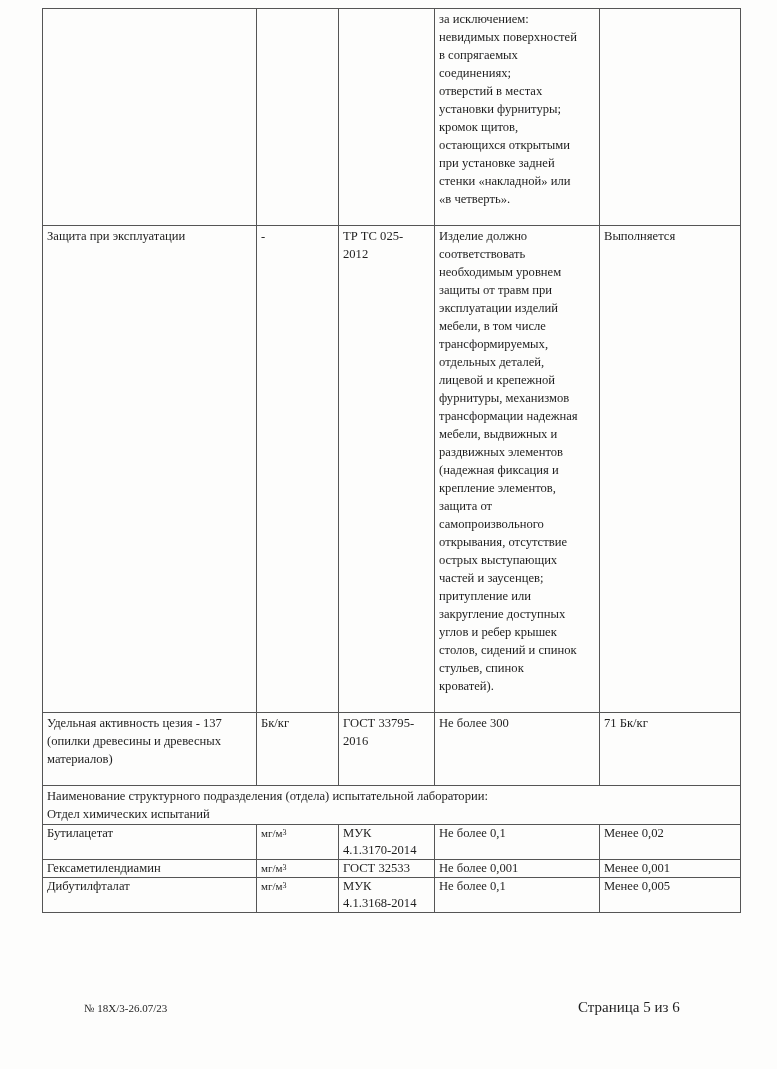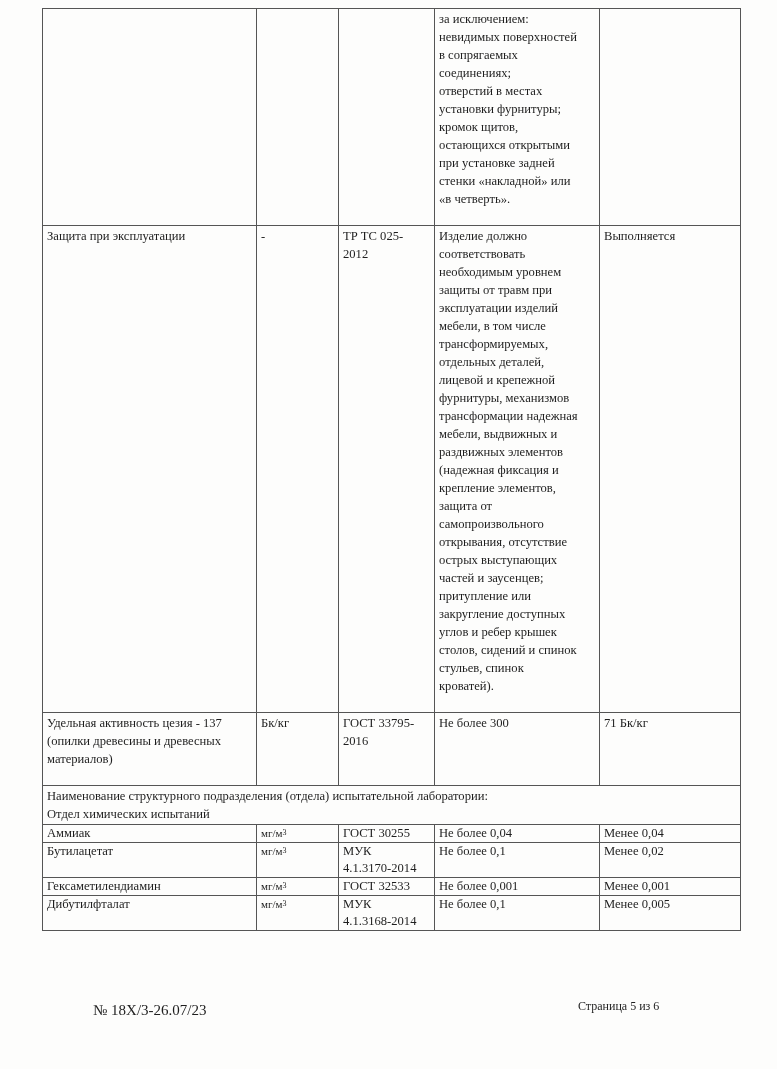--- a/index.html
+++ b/index.html
@@ -19,24 +19,24 @@
   col.c1 { width: 214px; }
   col.c2 { width: 82px; }
   col.c3 { width: 96px; }
   col.c4 { width: 165px; }
   col.c5 { width: 141px; }
   .section-row td { text-align: left; padding: 1px 4px; }
   .compact td { line-height: 17px; padding-top: 0; padding-bottom: 0; }
   .unit { font-size: 11px; }
   sup { font-size: 8px; vertical-align: top; position: relative; top: -1px; }
   .footer-doc {
-    position: absolute; left: 93px; top: 1002px; font-size: 15px;
+    position: absolute; left: 84px; top: 1002px; font-size: 11px;
   }
   .footer-page {
-    position: absolute; left: 578px; top: 999px; font-size: 12px;
+    position: absolute; left: 578px; top: 999px; font-size: 15px;
   }
   .line { display: block; }
 </style>
 </head>
 <body>
 
 <table class="page-table">
   <colgroup>
       <col class="c1">
       <col class="c2">
@@ -114,29 +114,20 @@
         </td>
       <td>Не более 300</td>
       <td>71 Бк/кг</td>
     </tr>
     <tr class="section-row">
       <td colspan="5">
         <span class="line">Наименование структурного подразделения (отдела) испытательной лаборатории:</span>
         <span class="line">Отдел химических испытаний</span>
       </td>
     </tr>
-  <tr class="compact">
-        <td>Аммиак</td>
-        <td class="unit"><span>мг/м</span><sup>3</sup></td>
-        <td>
-          <span class="line">ГОСТ 30255</span>
-        </td>
-        <td>Не более 0,04</td>
-        <td>Менее 0,04</td>
-      </tr>
       <tr class="compact">
         <td>Бутилацетат</td>
         <td class="unit"><span>мг/м</span><sup>3</sup></td>
         <td>
           <span class="line">МУК</span>
           <span class="line">4.1.3170-2014</span>
         </td>
         <td>Не более 0,1</td>
         <td>Менее 0,02</td>
       </tr>

